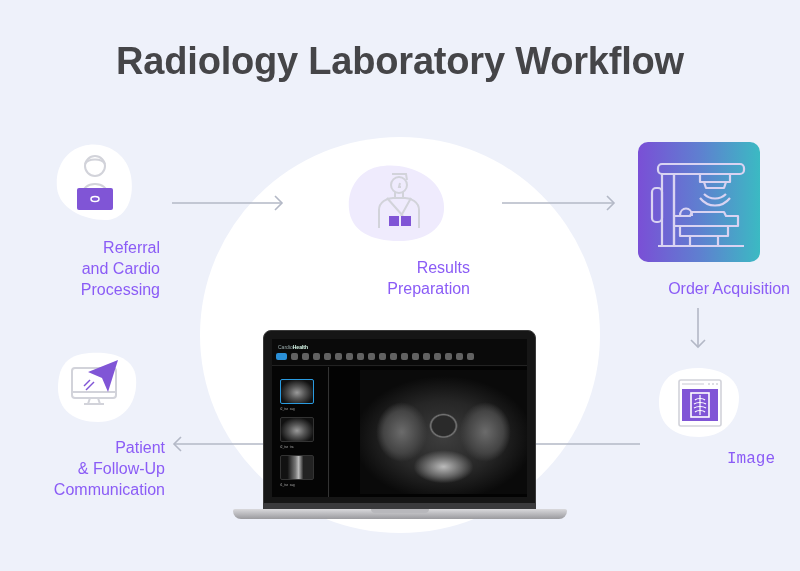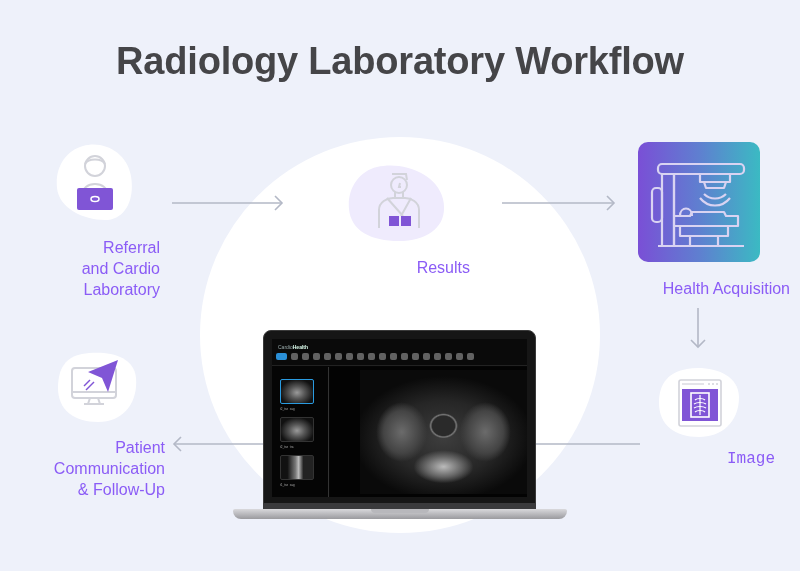--- a/index.html
+++ b/index.html
@@ -92,21 +92,21 @@
       <circle cx="23" cy="14" r="10"></circle>
       <path d="M13 12 C16 6 30 6 33 12"></path>
       <path d="M10 58 L10 44 C10 36 16 32 23 32 C30 32 36 36 36 44 L36 58"></path>
     </g>
     <rect x="5" y="36" width="36" height="22" rx="2" fill="#8055d6"></rect>
     <ellipse cx="23" cy="47" rx="4" ry="2.5" fill="none" stroke="#fff" stroke-width="1.5"></ellipse>
   </svg>
   <div class="step-label" style="left:30px;top:237px;width:130px;">
     <div>Referral</div>
     <div>and Cardio</div>
-    <div>Laboratory</div>
+    <div>Processing</div>
   </div>
 </div>
 
 <svg class="arrow" style="left:172px;top:195px" width="114" height="16" viewBox="0 0 114 16">
   <line x1="0" y1="8" x2="110" y2="8" stroke="#b3b8c6" stroke-width="1.6"></line>
   <polyline points="103,1 110,8 103,15" fill="none" stroke="#b3b8c6" stroke-width="1.6"></polyline>
 </svg>
 
 <div>
   <svg class="arrow" style="left:347px;top:165px" width="100" height="78" viewBox="0 0 100 78">
@@ -119,20 +119,21 @@
       <path d="M27 13 L26 17 L28 17"></path>
       <path d="M22 22 L22 28 M30 22 L30 28"></path>
       <path d="M6 58 L6 40 C6 32 14 28 20 28 L32 28 C38 28 46 32 46 40 L46 58"></path>
       <path d="M14 28 L30 46 M38 28 L28 46"></path>
     </g>
     <rect x="16" y="46" width="10" height="10" fill="#8055d6"></rect>
     <rect x="28" y="46" width="10" height="10" fill="#8055d6"></rect>
   </svg>
   <div class="step-label" style="left:330px;top:257px;width:140px;">
     <div>Results</div>
+    <div>Preparation</div>
   </div>
 </div>
 
 <svg class="arrow" style="left:502px;top:195px" width="116" height="16" viewBox="0 0 116 16">
   <line x1="0" y1="8" x2="112" y2="8" stroke="#b3b8c6" stroke-width="1.6"></line>
   <polyline points="105,1 112,8 105,15" fill="none" stroke="#b3b8c6" stroke-width="1.6"></polyline>
 </svg>
 
 <div>
   <div class="tile">
@@ -148,21 +149,21 @@
         <path d="M62 56 C70 66 84 66 92 56"></path>
         <path d="M36 84 L100 84 L100 74 L88 74 L86 70 L54 70 L52 74 L36 74"></path>
         <path d="M42 74 C42 64 54 64 54 74"></path>
         <path d="M42 84 L42 94 L90 94 L90 84"></path>
         <path d="M52 94 L52 104 M80 94 L80 104"></path>
         <path d="M20 104 L106 104"></path>
       </g>
     </svg>
   </div>
   <div class="step-label" style="left:610px;top:278px;width:180px;">
-    <div>Health Acquisition</div>
+    <div>Order Acquisition</div>
   </div>
 </div>
 
 <svg class="arrow" style="left:690px;top:308px" width="16" height="42" viewBox="0 0 16 42">
   <line x1="8" y1="0" x2="8" y2="39" stroke="#b3b8c6" stroke-width="1.6"></line>
   <polyline points="1,32 8,39 15,32" fill="none" stroke="#b3b8c6" stroke-width="1.6"></polyline>
 </svg>
 
 <div>
   <svg class="arrow" style="left:657px;top:367px" width="84" height="72" viewBox="0 0 84 72">
@@ -206,22 +207,22 @@
       <line x1="14" y1="46" x2="34" y2="46"></line>
     </g>
     <polygon points="48,2 18,14 32,20 38,34" fill="#8055d6"></polygon>
     <g stroke="#8055d6" stroke-width="1.5">
       <line x1="14" y1="28" x2="20" y2="22"></line>
       <line x1="16" y1="32" x2="24" y2="24"></line>
     </g>
   </svg>
   <div class="step-label" style="left:25px;top:437px;width:140px;">
     <div>Patient</div>
+    <div>&amp; Follow-Up</div>
     <div>Communication</div>
-    <div>&amp; Follow-Up</div>
   </div>
 </div>
 
 <div>
   <div class="laptop-lid">
     <div class="screen">
       <div class="scr-header">
         <div class="scr-logo"><span>Cardio</span><b>Health</b></div>
         <div class="scr-toolbar">
           <div class="tb-btn active"></div>

